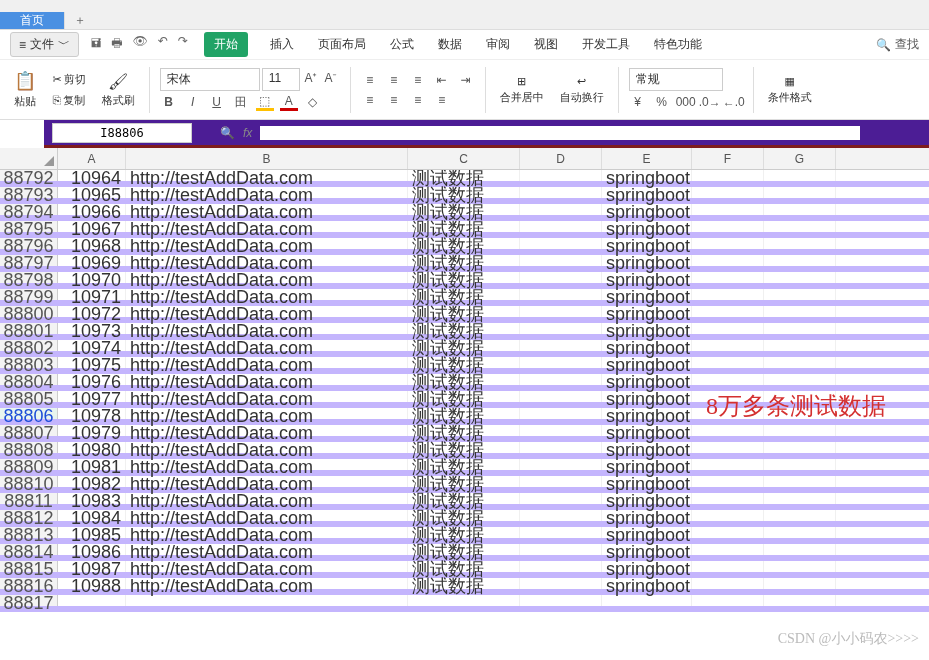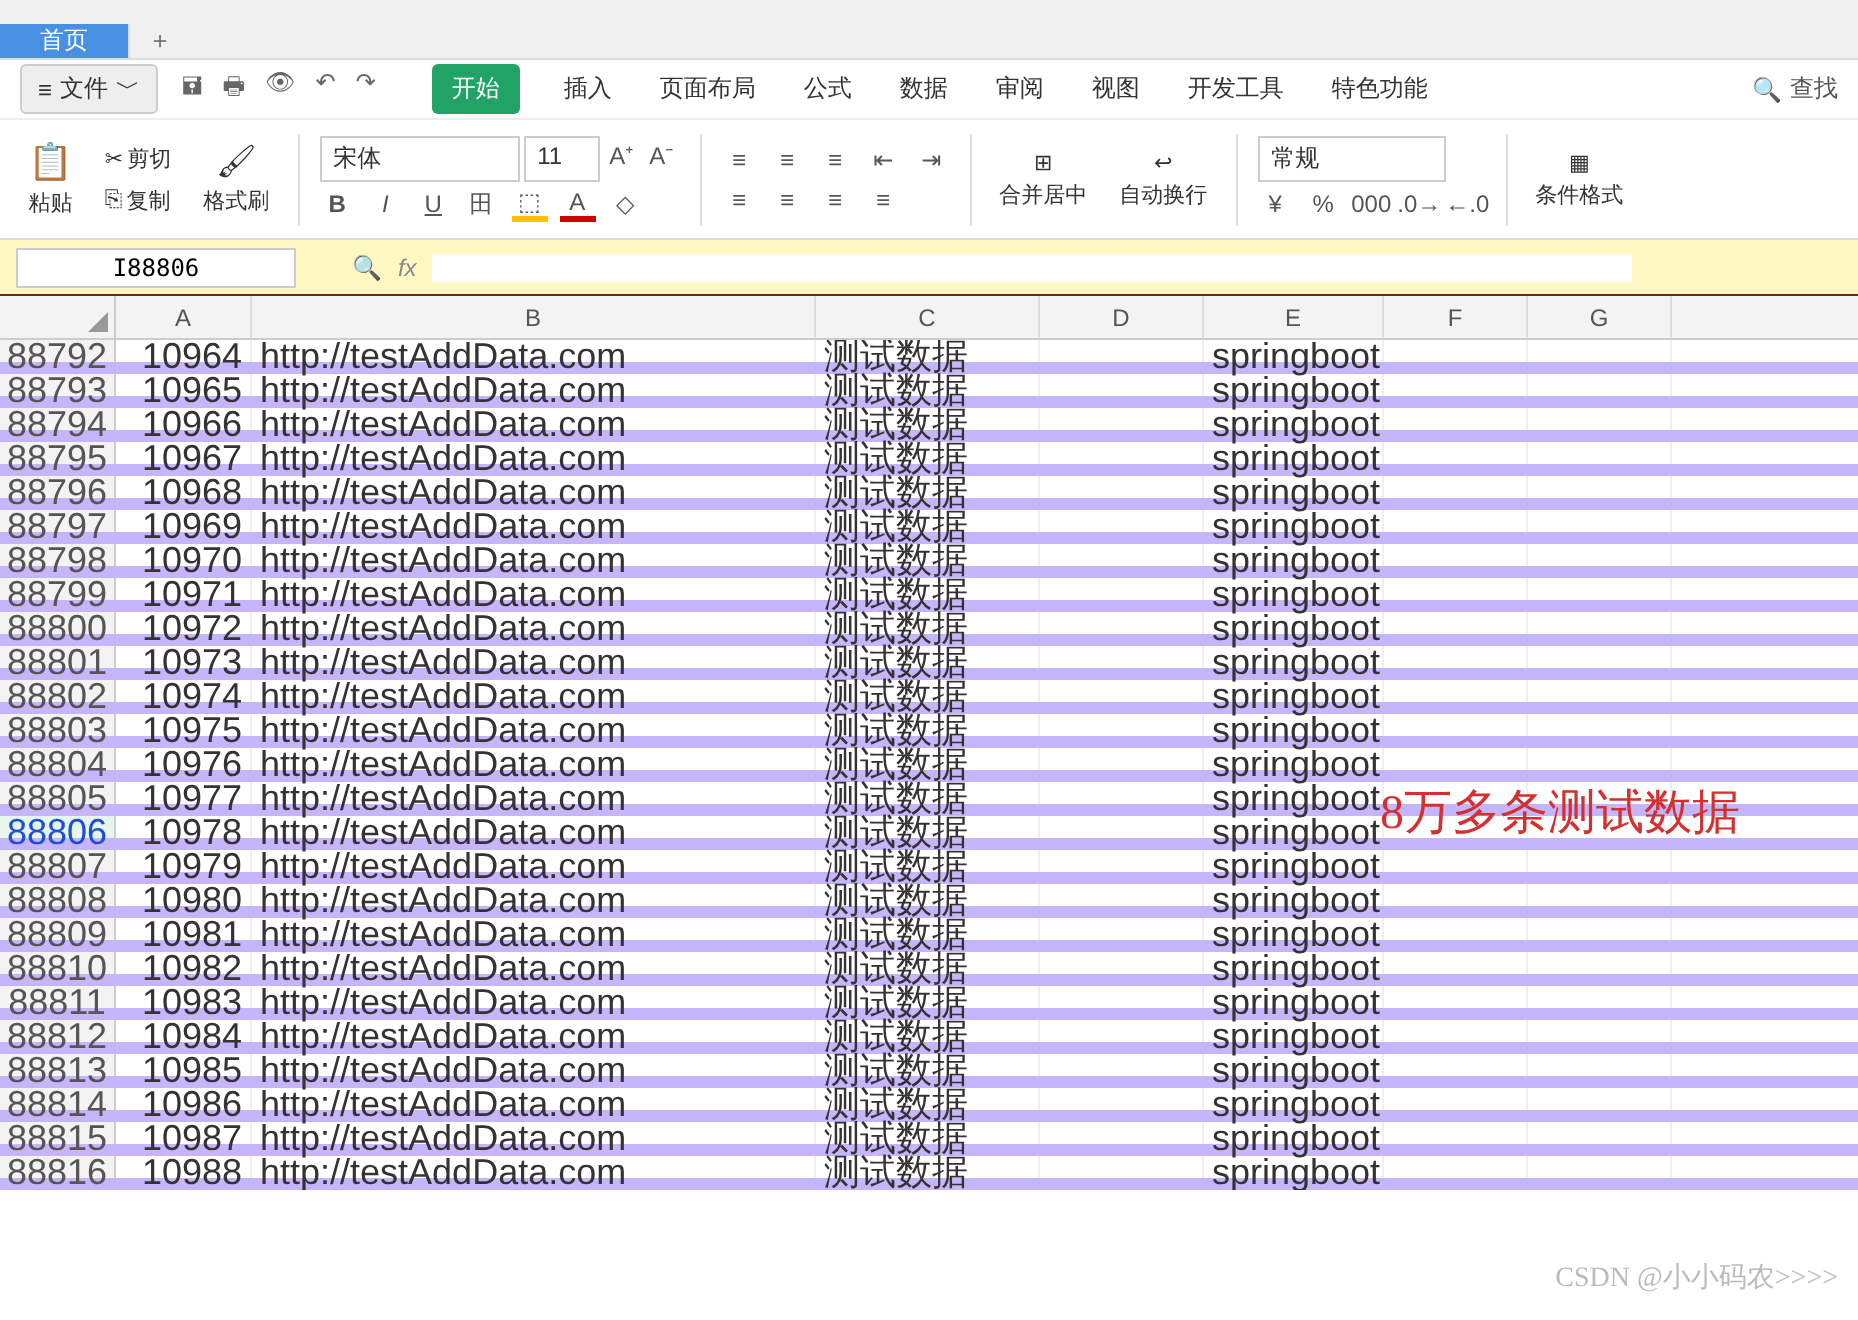--- a/index.html
+++ b/index.html
@@ -9,36 +9,36 @@
 .tab-home { background: #4a90e2; color: #fff; padding: 0 20px; }
 .tab-file { background: #fff; position: relative; }
 .tab-file .csv-badge { background: #21a366; color: #fff; font-size: 8px; padding: 1px 3px; border-radius: 2px; }
 .tab-dot { width: 6px; height: 6px; border-radius: 50%; background: #f5a623; margin-left: 8px; }
 .tab-close { margin-left: 8px; color: #999; cursor: pointer; }
 .tab-add { width: 30px; display: flex; align-items: center; justify-content: center; color: #666; }
 .menu-bar { height: 30px; background: #fff; display: flex; align-items: center; padding: 0 10px; gap: 4px; border-bottom: 1px solid #eee; }
 .menu-file { background: #eee; border: 1px solid #ccc; border-radius: 3px; padding: 3px 8px; display: flex; align-items: center; gap: 4px; }
 .menu-icons { display: flex; gap: 10px; margin-left: 8px; color: #666; }
 .menu-icons span { cursor: pointer; }
-.menu-tabs { display: flex; margin-left: 24px; gap: 20px; font-size: 12px; }
+.menu-tabs { display: flex; margin-left: 12px; gap: 20px; font-size: 12px; }
 .menu-tab { cursor: pointer; padding: 4px 2px; }
 .menu-tab.active { background: #21a366; color: #fff; padding: 4px 10px; border-radius: 3px; }
 .menu-search { margin-left: auto; display: flex; align-items: center; gap: 4px; color: #555; }
 .ribbon { height: 60px; background: #fff; display: flex; align-items: center; padding: 4px 10px; gap: 8px; border-bottom: 1px solid #ddd; font-size: 11px; }
 .ribbon-group { display: flex; flex-direction: column; align-items: center; gap: 2px; padding: 0 4px; }
 .ribbon-sep { width: 1px; height: 46px; background: #ddd; margin: 0 2px; }
 .ribbon-btn { display: flex; align-items: center; gap: 2px; padding: 2px 4px; }
 .ribbon-col { display: flex; flex-direction: column; gap: 2px; }
 .font-box { display: flex; gap: 2px; }
 .font-select { border: 1px solid #ccc; padding: 2px 18px 2px 6px; font-size: 12px; background: #fff; position: relative; }
 .font-select.name { width: 100px; }
 .font-select.size { width: 38px; }
 .fmt-row { display: flex; gap: 6px; align-items: center; }
 .fmt-btn { width: 18px; height: 18px; display: flex; align-items: center; justify-content: center; font-size: 12px; color: #555; }
-.name-box-row { height: 28px; display: flex; align-items: center; border-bottom: 1px solid #7f1d1d; background: #fef9c3; }
+.name-box-row { height: 28px; display: flex; align-items: center; border-bottom: 3px solid #7f1d1d; background: #4c1d95; margin-left: 44px; }
 .name-box { width: 140px; border: 1px solid #ccc; margin: 2px 8px; padding: 2px 8px; text-align: center; font-size: 12px; font-family: monospace; }
 .fx-area { display: flex; align-items: center; gap: 8px; margin-left: 20px; color: #888; }
 .fx-label { font-style: italic; }
 .grid { display: flex; flex-direction: column; }
 .col-headers { display: flex; height: 22px; background: #f3f3f3; border-bottom: 1px solid #ccc; }
 .corner { width: 58px; border-right: 1px solid #ccc; background: #f3f3f3; position: relative; }
 .corner::after { content: ""; position: absolute; right: 3px; bottom: 3px; border: 5px solid transparent; border-right-color: #999; border-bottom-color: #999; }
 .col-head { border-right: 1px solid #ddd; text-align: center; line-height: 22px; color: #555; background: #f3f3f3; }
 .col-A { width: 68px; } .col-B { width: 282px; } .col-C { width: 112px; } .col-D { width: 82px; } .col-E { width: 90px; } .col-F { width: 72px; } .col-G { width: 72px; }
 .rows { overflow: hidden; }
@@ -438,17 +438,27 @@
       <div class="row">
         <div class="row-head">88816</div>
         <div class="cell col-A num">10988</div>
         <div class="cell col-B">http://testAddData.com</div>
         <div class="cell col-C">测试数据</div>
         <div class="cell col-D"></div>
         <div class="cell col-E">springboot</div>
         <div class="cell col-F"></div>
         <div class="cell col-G"></div>
       </div>
+      <div class="row">
+        <div class="row-head">88817</div>
+        <div class="cell col-A num"></div>
+        <div class="cell col-B"></div>
+        <div class="cell col-C"></div>
+        <div class="cell col-D"></div>
+        <div class="cell col-E"></div>
+        <div class="cell col-F"></div>
+        <div class="cell col-G"></div>
+      </div>
     </div>
 </div>
 
-<div class="annotation" style="top:390px;left:690px;">8万多条测试数据</div>
+<div class="annotation" style="top:390px;left:706px;">8万多条测试数据</div>
 <div class="watermark">CSDN @小小码农&gt;&gt;&gt;&gt;</div>
 
 </body></html>

